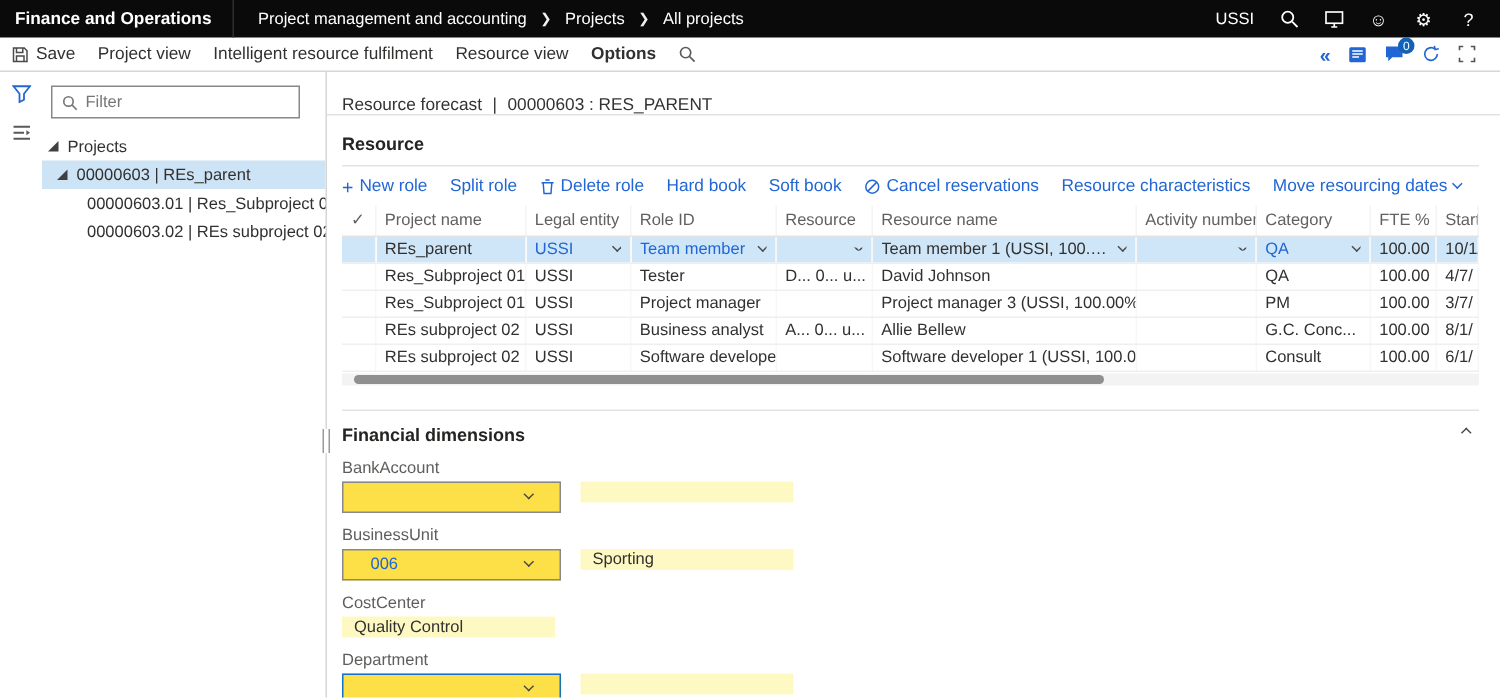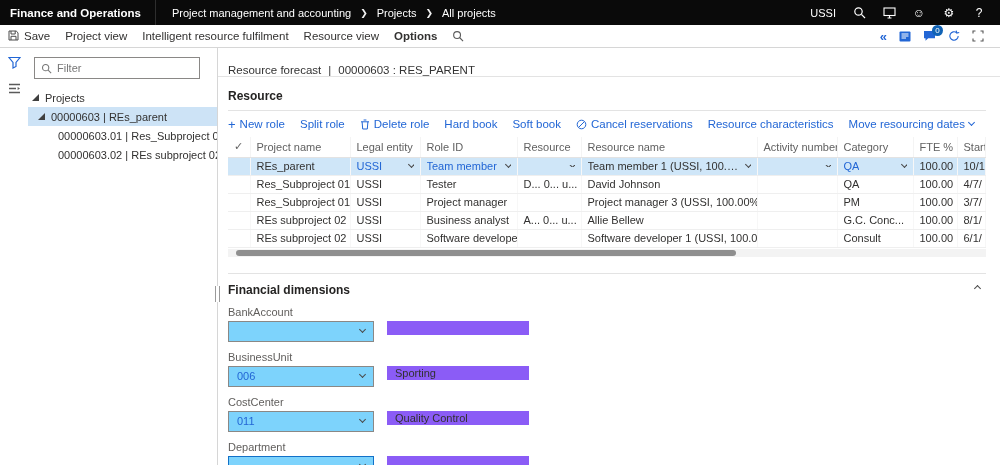--- a/index.html
+++ b/index.html
@@ -9,21 +9,21 @@
 
 .topbar{height:25px;background:#0a0a0a;color:#fff;display:flex;align-items:center;font-size:11px}
 .topbar .brand{font-weight:bold;font-size:11.5px;padding:0 14px 0 10px;height:100%;display:flex;align-items:center;border-right:1px solid #2e2e2e;white-space:nowrap}
 .breadcrumb{display:flex;align-items:center;gap:9px;padding:0 16px;white-space:nowrap}
 .breadcrumb .sep{font-size:9px;opacity:.95}
 .topbar-right{margin-left:auto;display:flex;align-items:center;gap:16px;padding-right:14px}
 .tb-ic{display:inline-flex;align-items:center;justify-content:center;width:14px;height:14px;font-size:12px;line-height:1}
 
 
 .cmdbar{height:23px;display:flex;align-items:center;gap:15px;padding:0 8px;border-bottom:1px solid #d6d6d6;font-size:11.5px;color:#323130}
-.cmd{display:inline-flex;align-items:flex-start;gap:5px;white-space:nowrap;cursor:default}
+.cmd{display:inline-flex;align-items:flex-end;gap:5px;white-space:nowrap;cursor:default}
 .cmd.bold{font-weight:bold}
 .cmd-right{margin-left:auto;display:flex;align-items:center;gap:12px;padding-right:8px}
 .icwrap{position:relative;display:inline-flex}
 .badge{position:absolute;top:-5px;right:-7px;background:#1163b5;color:#fff;border-radius:50%;width:11px;height:11px;font-size:8px;display:flex;align-items:center;justify-content:center}
 
 
 .main{display:flex;height:440px}
 .sidepanel{width:218px;border-right:1px solid #d6d6d6;position:relative;flex:none;background:#fff}
 .rail{position:absolute;left:0;top:8px;width:28px;display:flex;flex-direction:column;align-items:center;gap:14px}
 .filterbox{position:absolute;left:34px;top:9px;width:166px;height:22px;border:1px solid #8a8886;display:flex;align-items:center;gap:5px;padding:0 6px;background:#fff}
@@ -63,24 +63,24 @@
 .link{color:#2266d5}
 .hscroll{height:8px;background:#f3f3f3;margin-top:1px;position:relative}
 .hscroll .thumb{position:absolute;left:8px;top:1px;height:6px;width:66%;background:#8f8f8f;border-radius:3px}
 
 
 .fin-section{margin-top:16px;border-top:1px solid #e3e3e3;padding-top:9px}
 .fin-head{display:flex;align-items:flex-start;justify-content:space-between;padding-right:6px}
 .fld{margin-top:9px}
 .fld .lbl{font-size:11px;color:#605e5c;margin-bottom:3px}
 .fld .row{display:flex;gap:13px}
-.combo{width:146px;height:21px;border:1px solid #8a8886;display:flex;align-items:center;justify-content:space-between;padding:0 8px;font-size:11px;background:#7dd3fc}
+.combo{width:146px;height:21px;border:1px solid #8a8886;display:flex;align-items:center;justify-content:space-between;padding:0 18px;font-size:11px;background:#fde047}
 .combo .val{color:#2266d5}
 .combo.focused{border:1px solid #1271c8}
-.display{width:142px;height:14px;background:#8b5cf6;display:flex;align-items:center;padding:0 8px;font-size:11px;color:#323130}
+.display{width:142px;height:14px;background:#fef9c3;display:flex;align-items:center;padding:0 8px;font-size:11px;color:#323130}
 svg{display:block}
 </style>
 </head>
 <body>
 
 <header class="topbar">
   <div class="brand">Finance and Operations</div>
   <nav class="breadcrumb">
     <span>Project management and accounting</span>
     <span class="sep">❯</span>
@@ -394,24 +394,20 @@
             <span class="val">006</span>
             <span class="chev"></span>
           </div>
           <div class="display">Sporting</div>
         </div>
       </div>
 
       <div class="fld">
         <div class="lbl">CostCenter</div>
         <div class="row">
-          <div class="combo">
-            <span class="val">011</span>
-            <span class="chev"></span>
-          </div>
           <div class="display">Quality Control</div>
         </div>
       </div>
 
       <div class="fld">
         <div class="lbl">Department</div>
         <div class="row">
           <div class="combo focused">
             <span class="val"></span>
             <span class="chev"></span>

